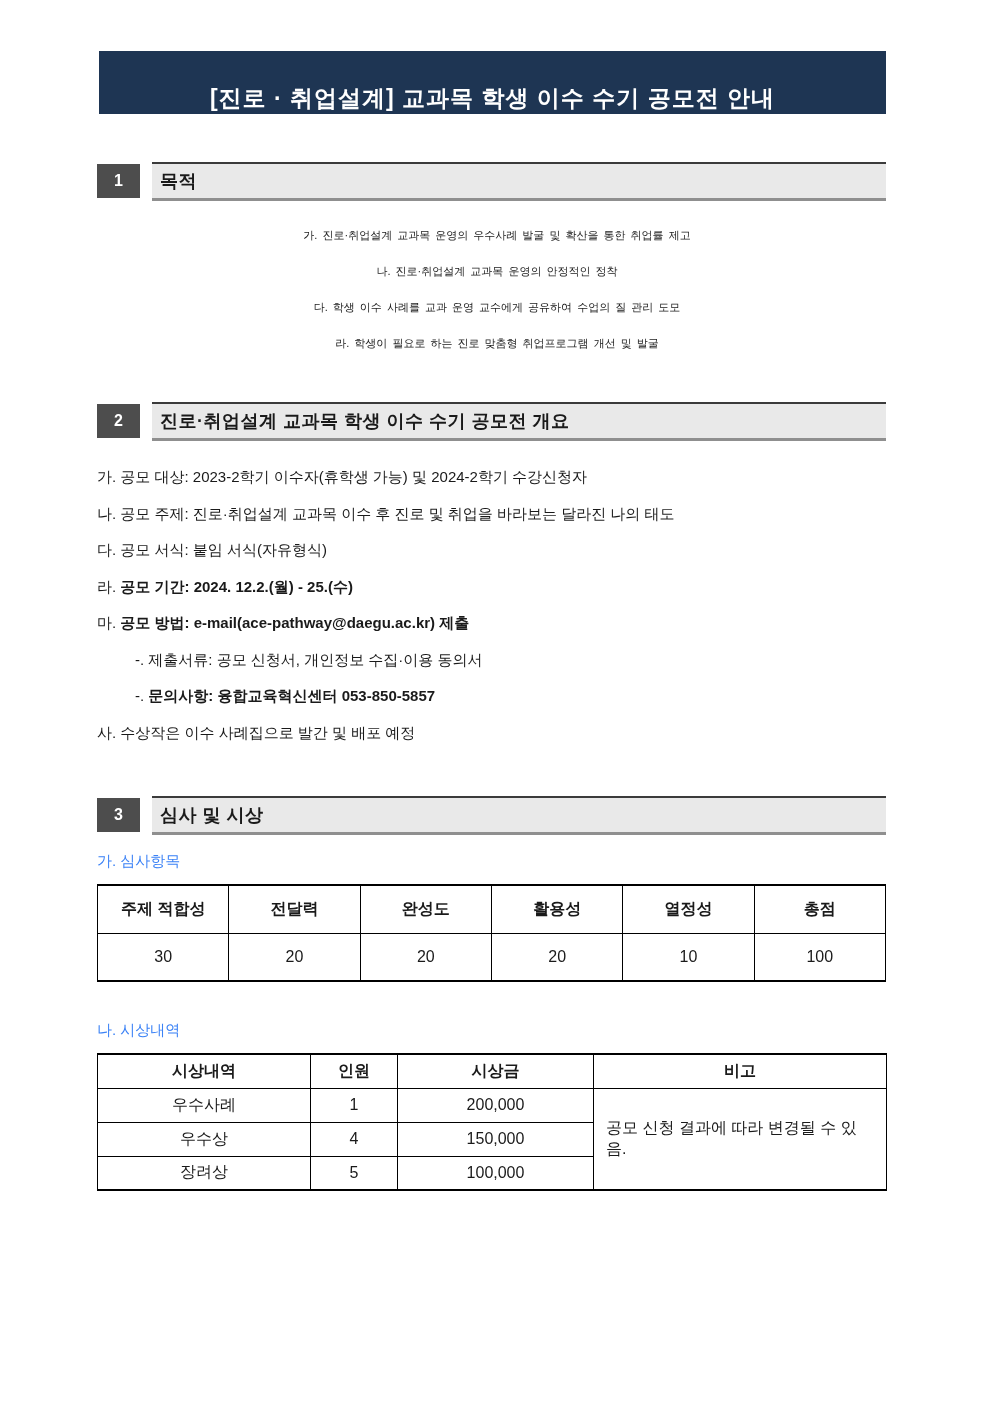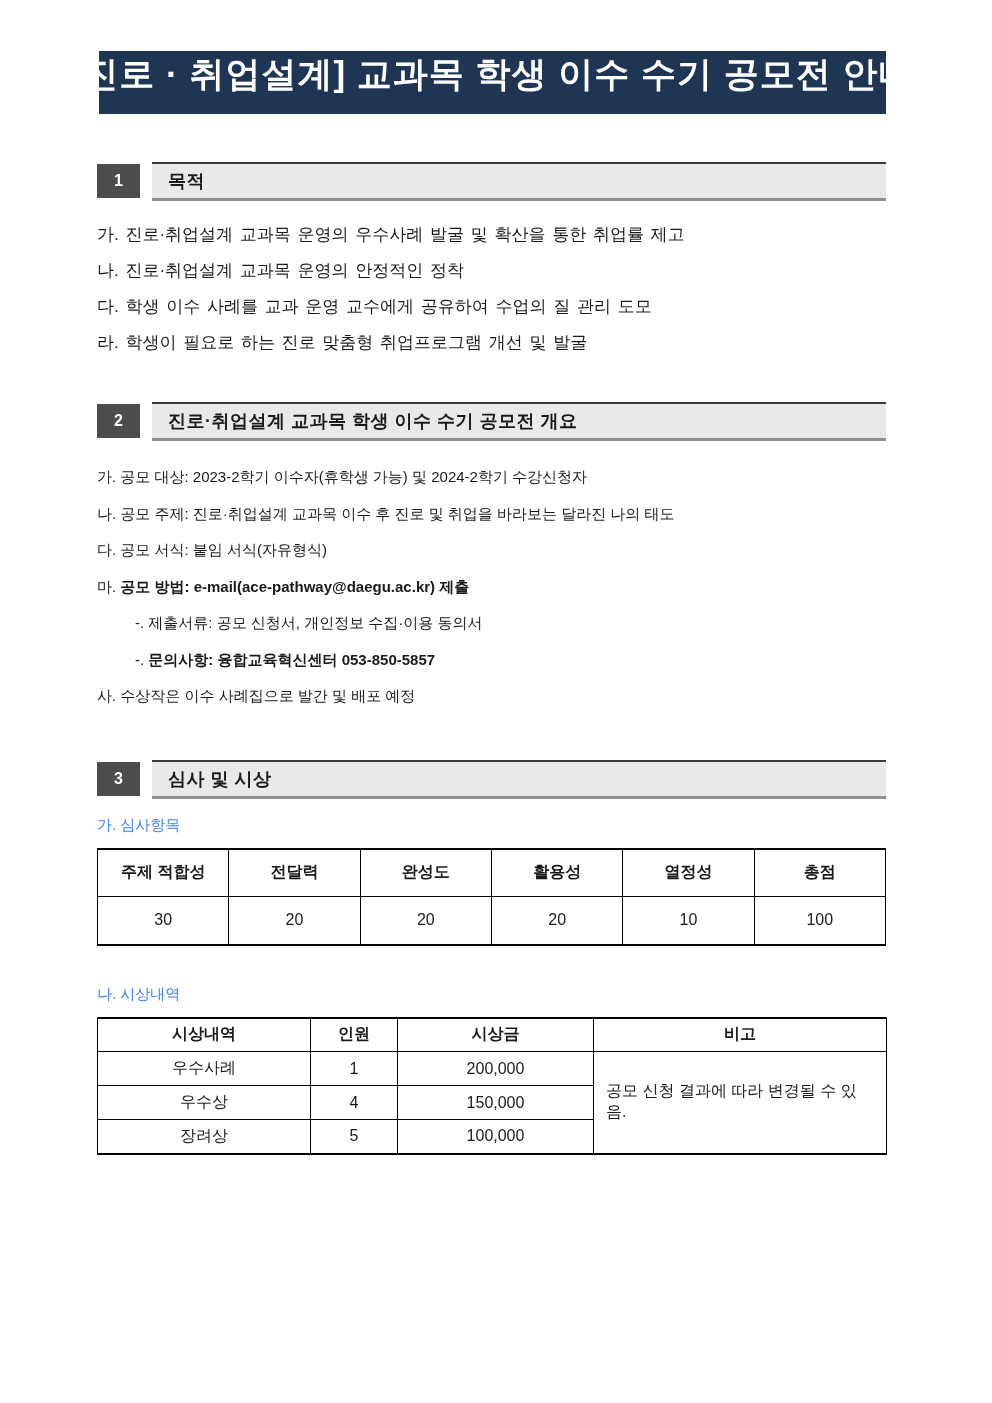--- a/index.html
+++ b/index.html
@@ -14,23 +14,23 @@
   .page { width: 992px; min-height: 1403px; position: relative; }
 
   
   .banner {
     margin: 51px 0 8px 99px;
     width: 787px;
     height: 63px;
     background: #1e3553;
     color: #ffffff;
     display: flex;
-    align-items: flex-start;
+    align-items: flex-end;
     justify-content: center;
-    font-size: 35px;
+    font-size: 23px;
     font-weight: 700;
     letter-spacing: 1px;
     white-space: nowrap;
   }
 
   
   .section-row {
     display: flex;
     align-items: stretch;
     margin-left: 97px;
@@ -49,38 +49,39 @@
     margin: 2px 0 3px 0;
   }
   .section-bar {
     flex: 1;
     margin-left: 12px;
     background: #e9e9e9;
     border-top: 2px solid #3b3b3b;
     border-bottom: 3px solid #8f8f8f;
     display: flex;
     align-items: center;
-    padding-left: 16px;
+    padding-left: 8px;
     font-weight: 700;
     font-size: 18px;
     letter-spacing: 0.5px;
   }
 
   .mt-s1 { margin-top: 48px; }
   .mt-s2 { margin-top: 41px; }
   .mt-s3 { margin-top: 45px; }
 
   
   .list {
     margin: 16px 0 0 97px;
     width: 800px;
-    font-size: 17px;
+    font-size: 11px;
     line-height: 36px;
     word-spacing: 2px;
     white-space: nowrap;
+    text-align: center;
   }
   .list2 {
     margin: 18px 0 0 97px;
     width: 810px;
     font-size: 15px;
     line-height: 36.5px;
     white-space: nowrap;
   }
   .line { display: block; }
   .line .b { font-weight: 700; }
@@ -147,20 +148,21 @@
     <div class="section-num">2</div>
     <div class="section-bar">
       <span>진로·취업설계 교과목 학생 이수 수기 공모전 개요</span>
     </div>
   </div>
 
   <div class="list2">
     <span class="line"><span>가. 공모 대상: 2023-2학기 이수자(휴학생 가능) 및 2024-2학기 수강신청자</span></span>
     <span class="line"><span>나. 공모 주제: 진로·취업설계 교과목 이수 후 진로 및 취업을 바라보는 달라진 나의 태도</span></span>
     <span class="line"><span>다. 공모 서식: 붙임 서식(자유형식)</span></span>
+    <span class="line"><span>라. </span><span class="b">공모 기간: 2024. 12.2.(월) - 25.(수)</span></span>
     <span class="line"><span>마. </span><span class="b">공모 방법: e-mail(ace-pathway@daegu.ac.kr) 제출</span></span>
     <span class="line indent"><span>-. </span><span>제출서류: 공모 신청서, 개인정보 수집·이용 동의서</span></span>
     <span class="line indent"><span>-. </span><span class="b">문의사항: 융합교육혁신센터 053-850-5857</span></span>
     <span class="line"><span>사. 수상작은 이수 사례집으로 발간 및 배포 예정</span></span>
   </div>
 
   <div class="section-row mt-s3">
     <div class="section-num">3</div>
     <div class="section-bar">
       <span>심사 및 시상</span>

